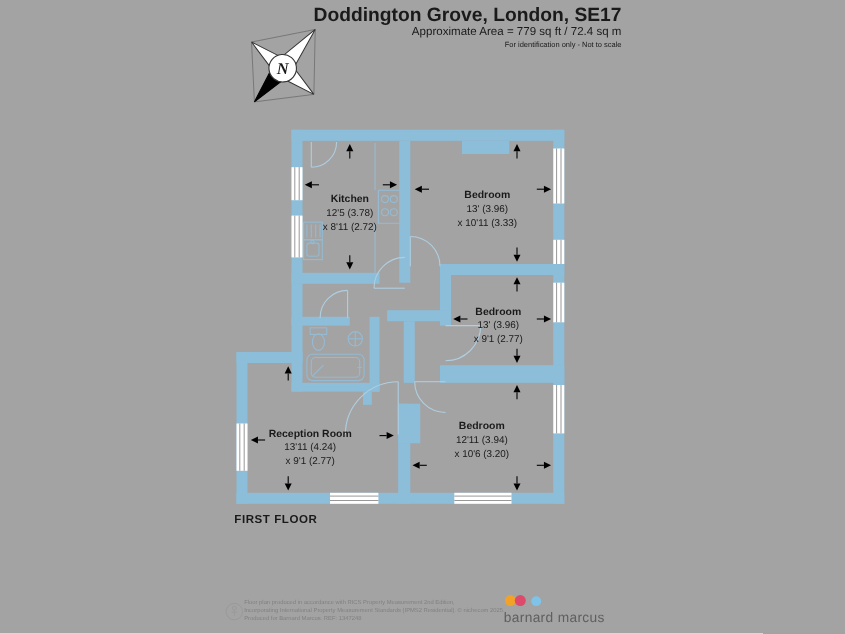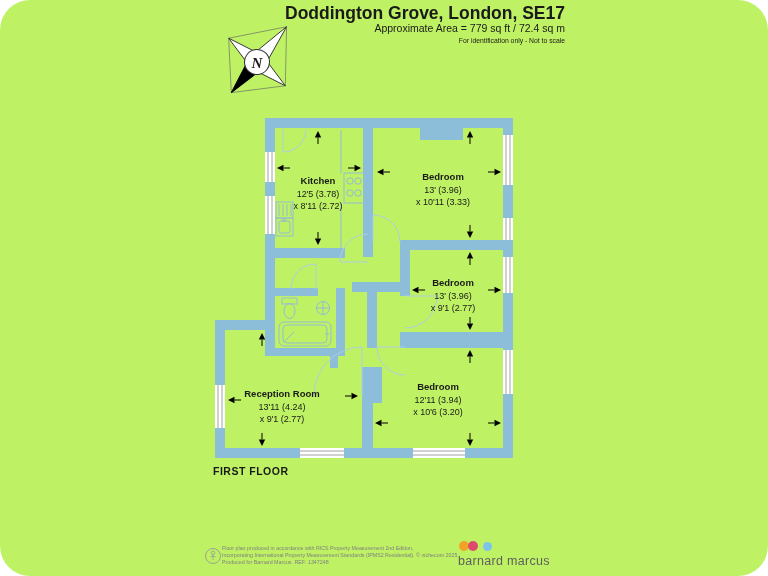--- a/index.html
+++ b/index.html
@@ -1,16 +1,16 @@
 <!DOCTYPE html>
 <html><head>
 <meta charset="utf-8">
 <style>
   html,body{margin:0;padding:0;background:#ffffff;width:768px;height:576px;overflow:hidden;}
-  .page{position:relative;width:768px;height:576px;background:#bef264;border-radius:30px;}
+  .page{position:relative;width:768px;height:576px;background:#a3a3a3;}
   svg{display:block;}
   text{font-family:"Liberation Sans", sans-serif;fill:#1a1a1a;}
   .title{font-size:17.5px;font-weight:bold;}
   .area{font-size:10.5px;}
   .note{font-size:6.8px;}
   .room-name{font-size:9.5px;font-weight:bold;text-anchor:middle;}
   .room-dim{font-size:9px;text-anchor:middle;}
   .floor-label{font-size:10.5px;font-weight:bold;letter-spacing:.5px;}
   .wall{fill:#8CBEDA;}
   .win{fill:#ffffff;}

